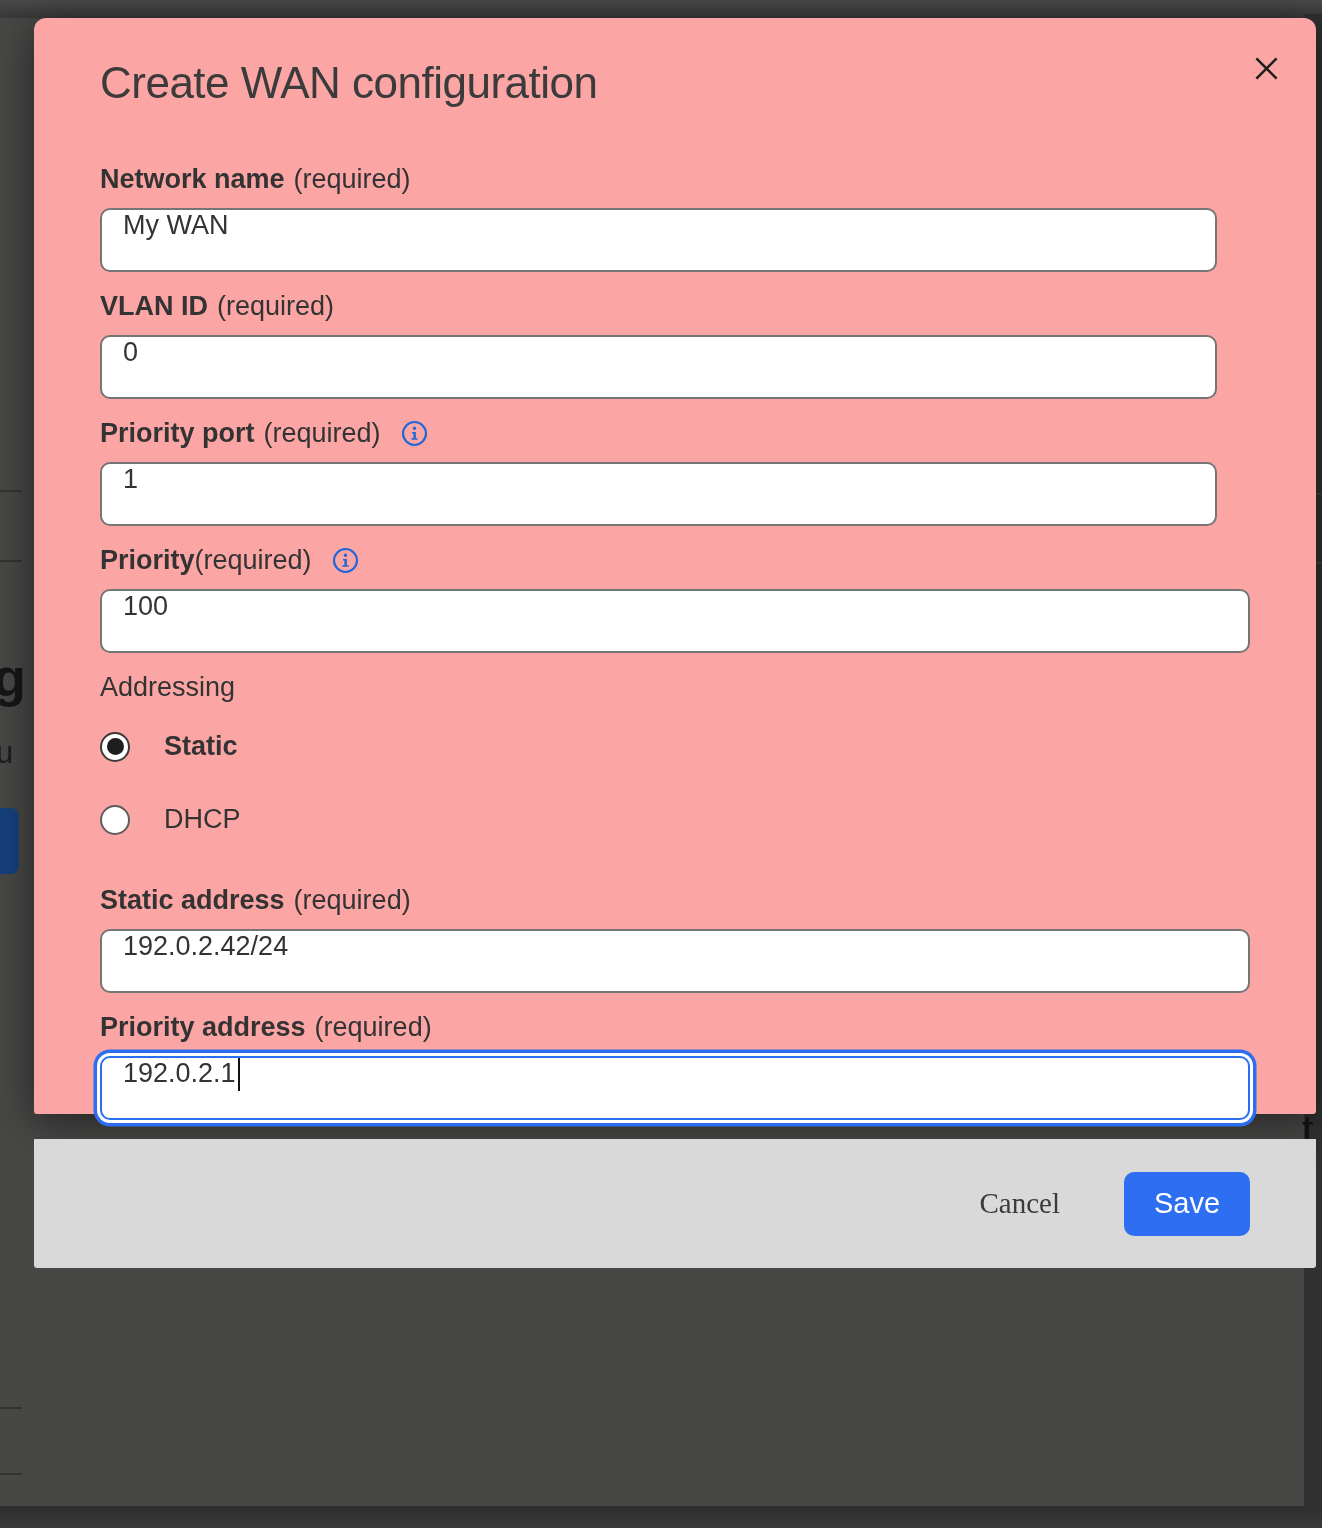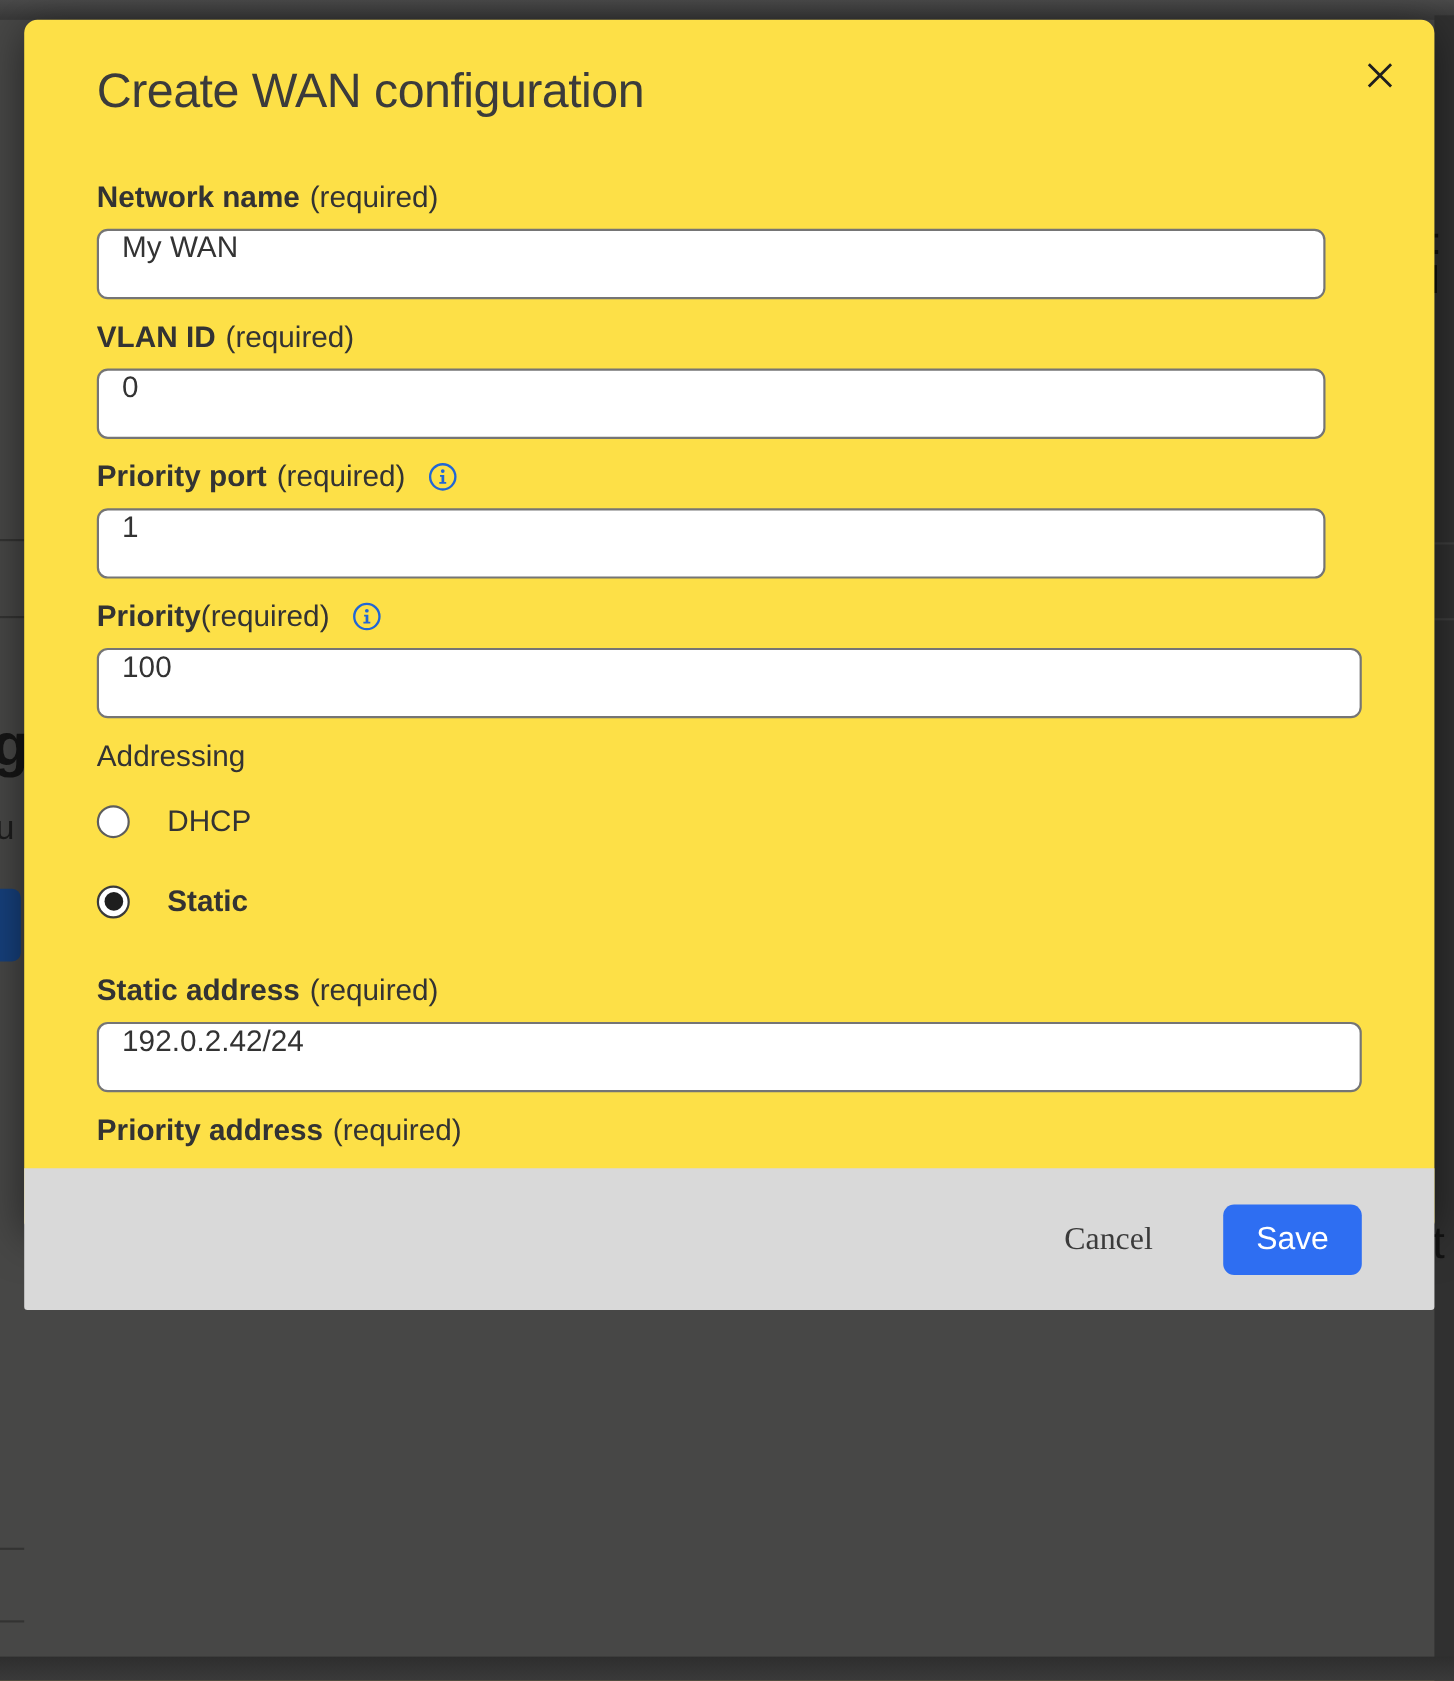--- a/index.html
+++ b/index.html
@@ -31,22 +31,22 @@
   .frag-u { left: -4px; top: 737px; font-size: 31px; color: #1c1c1c; }
   .frag-colon-l { left: 1301px; top: 202px; font-size: 35px; color: #0f0f0f; }
   .frag-t { left: 1302px; top: 1110px; font-size: 41px; color: #121212; }
   .bg-blue-btn {
     position: absolute; left: -10px; top: 808px; width: 29px; height: 66px;
     background: #16407c; border-radius: 8px;
   }
 
   
   .modal {
-    position: absolute; left: 22px; top: 18px; width: 1282px; height: 1096px;
-    background: #fde047; border-radius: 12px 12px 3px 3px;
+    position: absolute; left: 34px; top: 18px; width: 1282px; height: 1096px;
+    background: #fca5a5; border-radius: 12px 12px 3px 3px;
     box-shadow: 0 8px 40px rgba(0,0,0,0.5);
     display: flex; flex-direction: column; z-index: 10;
   }
   .modal-content { flex: 1 1 auto; padding: 40px 66px 0 66px; position: relative; }
 
   .close-btn {
     position: absolute; top: 26px; right: 26px; width: 48px; height: 48px;
     background: none; border: none; cursor: pointer;
     display: flex; align-items: center; justify-content: center;
   }
@@ -202,49 +202,53 @@
           </span>
         </div>
         <div class="textbox textbox--wide" role="textbox">
           <span>100</span>
         </div>
       </div>
 
       <div class="addressing-block">
         <div class="section-heading">Addressing</div>
 
+        <div class="radio-row selected">
+          <span class="radio-outer">
+            <span class="radio-dot"></span>
+          </span>
+          <span class="radio-label">Static</span>
+        </div>
+
         <div class="radio-row">
           <span class="radio-outer">
             
           </span>
           <span class="radio-label">DHCP</span>
         </div>
-
-        <div class="radio-row selected">
-          <span class="radio-outer">
-            <span class="radio-dot"></span>
-          </span>
-          <span class="radio-label">Static</span>
-        </div>
       </div>
 
       <div class="field">
         <div class="field-label">
           <span class="lbl">Static address</span>
           <span class="required">(required)</span>
         </div>
         <div class="textbox textbox--wide" role="textbox">
           <span>192.0.2.42/24</span>
         </div>
       </div>
 
       <div class="field">
         <div class="field-label">
           <span class="lbl">Priority address</span>
           <span class="required">(required)</span>
+        </div>
+        <div class="textbox textbox--wide textbox--focused" role="textbox">
+          <span>192.0.2.1</span>
+          <span class="caret"></span>
         </div>
       </div>
 
     </div>
 
     <div class="modal-footer">
       <button class="cancel-btn">Cancel</button>
       <button class="save-btn">Save</button>
     </div>
   </div>

